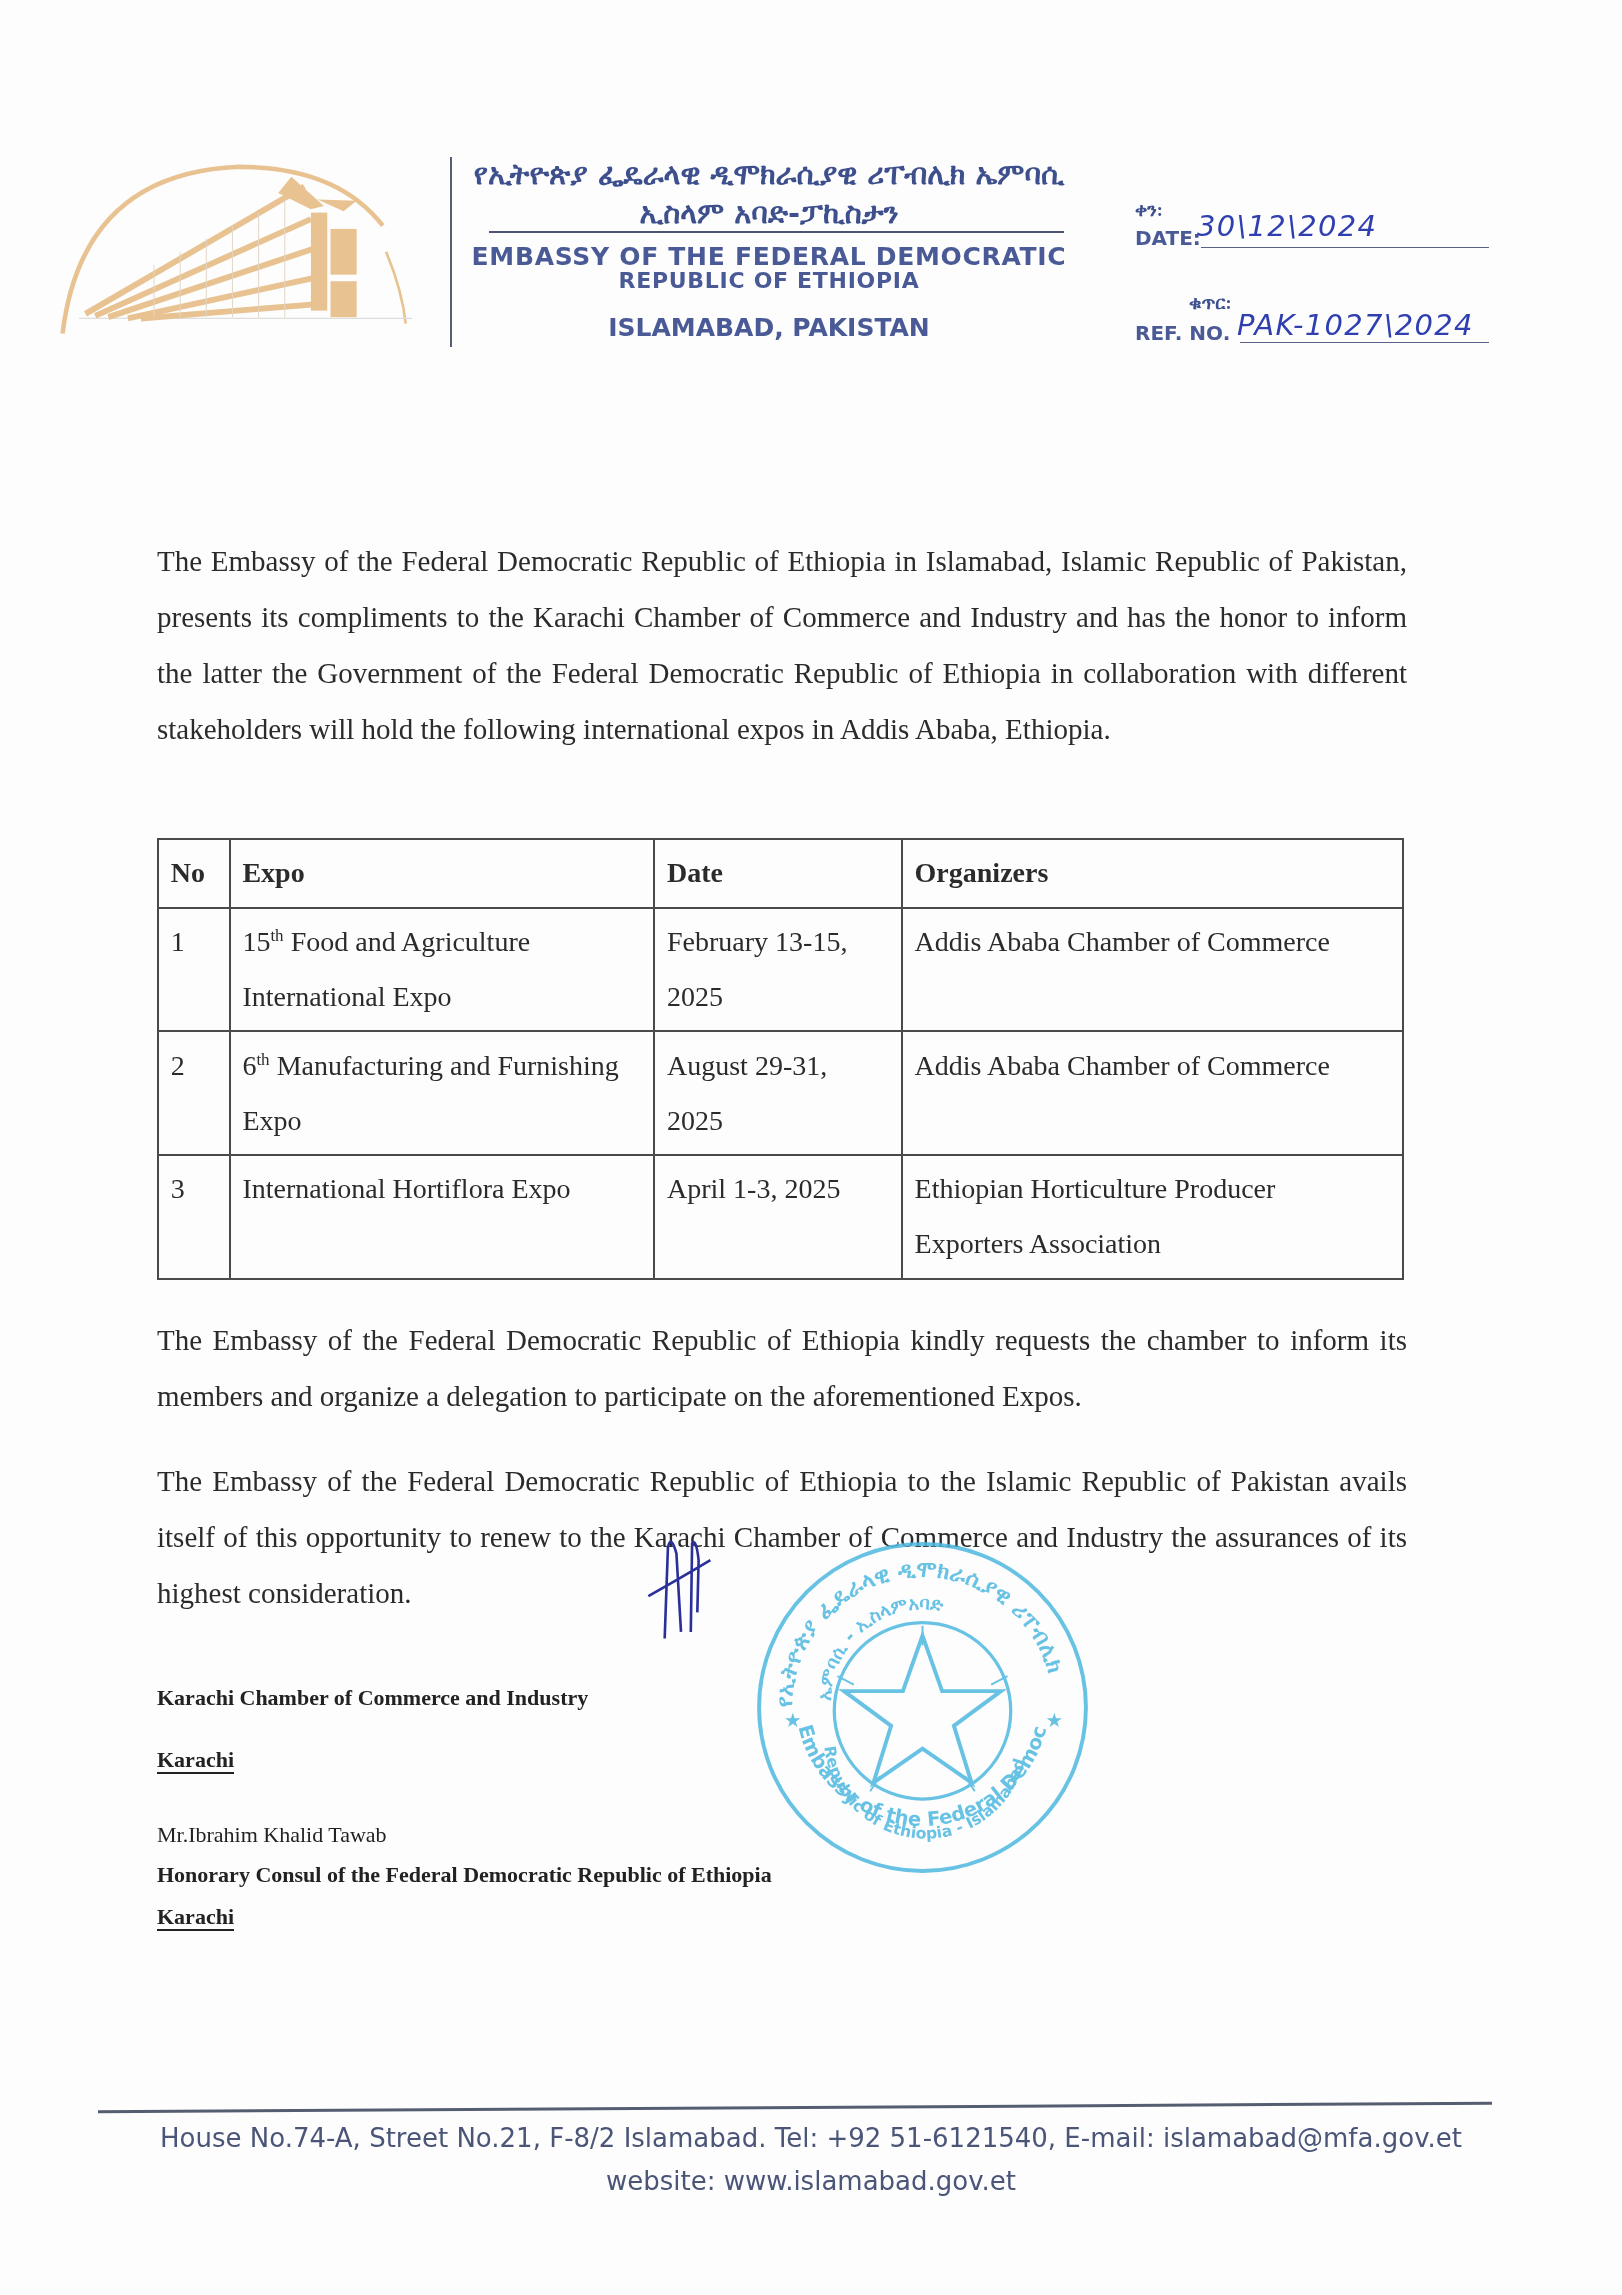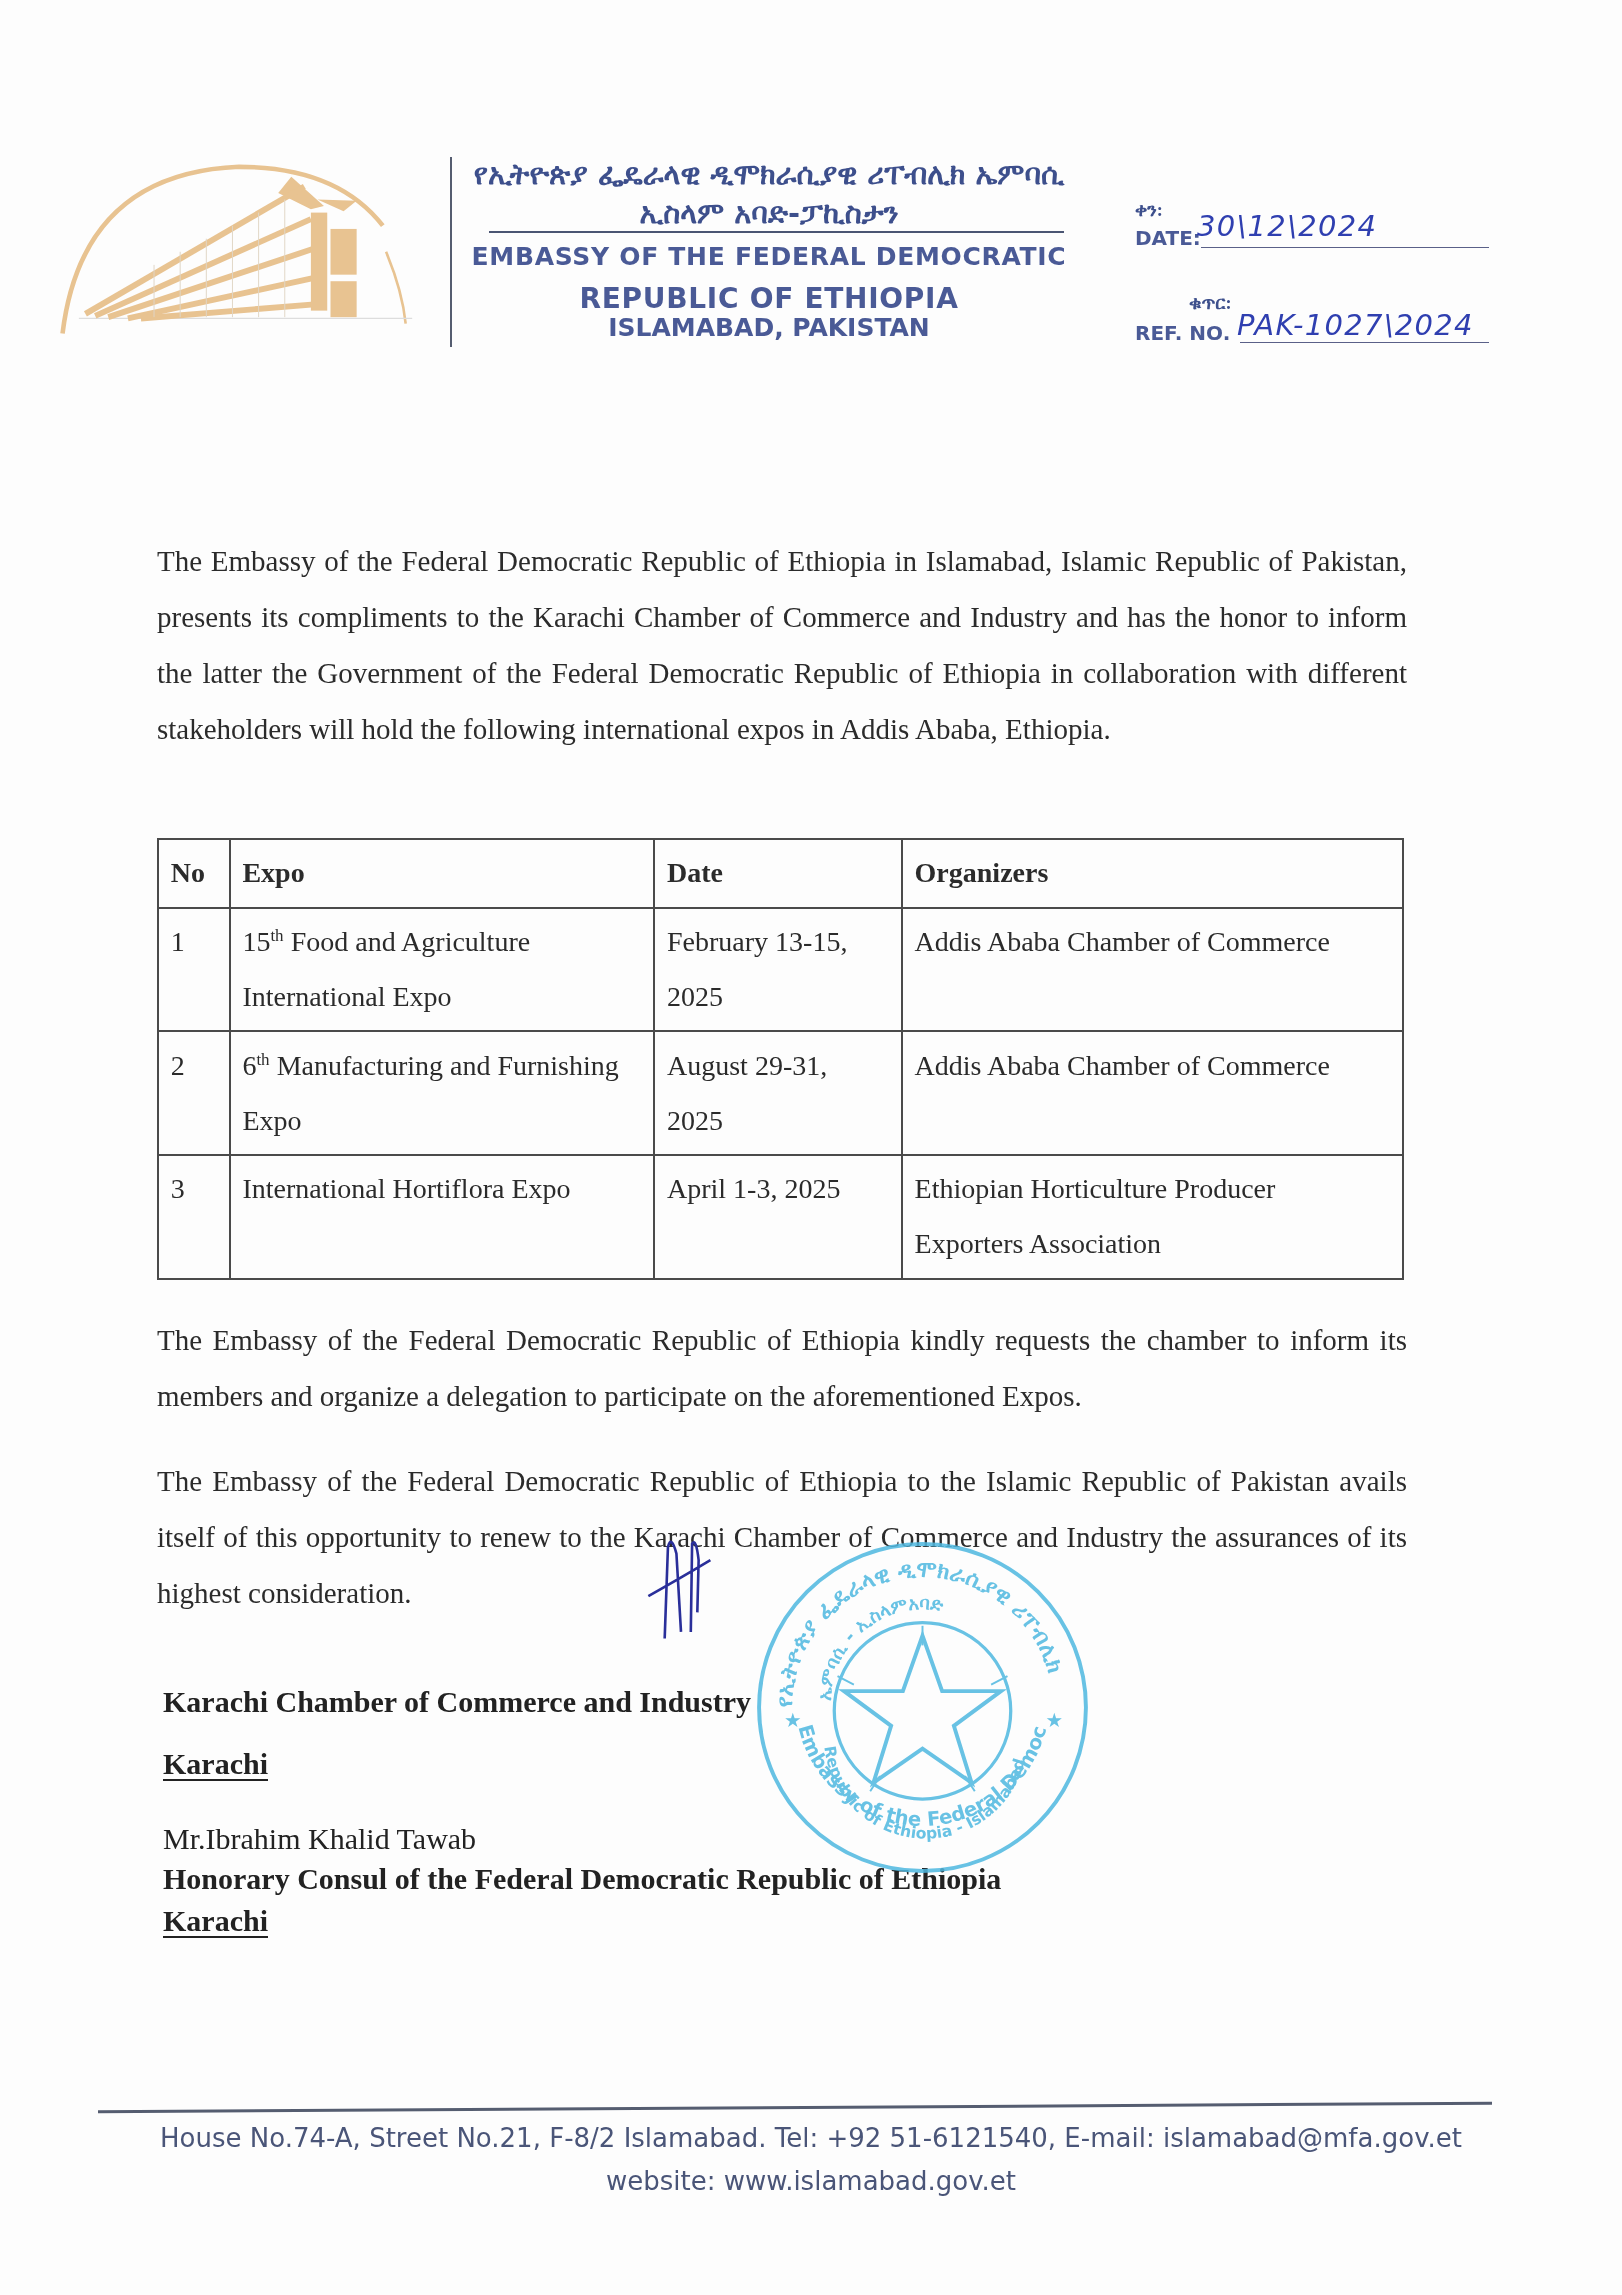--- a/index.html
+++ b/index.html
@@ -13,42 +13,42 @@
   .logo { left: 56px; top: 147px; width: 366px; height: 190px; }
   .header-divider-v { left: 450px; top: 157px; width: 2px; height: 190px; background: #555d70; }
   .amharic { left: 458px; width: 622px; text-align: center; color: #3d4f8c;
     font-family: "DejaVu Sans", sans-serif; font-size: 29px; font-weight: bold; }
   .amharic.l1 { top: 157px; }
   .amharic.l2 { top: 196px; }
   .header-rule { left: 489px; top: 231px; width: 575px; height: 2px; background: #4a5573; }
   .embassy-en { left: 458px; width: 622px; text-align: center; color: #4a5a96;
     font-family: "DejaVu Sans", sans-serif; font-weight: bold; }
   .embassy-en.l1 { top: 242px; font-size: 25px; letter-spacing: 0.7px; }
-  .embassy-en.l2 { top: 282px; font-size: 28px; letter-spacing: 0.7px; }
+  .embassy-en.l2 { top: 268px; font-size: 22px; letter-spacing: 0.7px; }
   .embassy-en.l3 { top: 313px; font-size: 25px; }
 
   .meta-lab-am { font-family: Liberation Serif, serif; font-weight: bold; color: #3d4f8c; font-size: 18.3px; }
   .meta-lab { font-family: "DejaVu Sans", sans-serif; font-weight: bold; color: #4a5a96; font-size: 20px; }
   .hand { font-family: "DejaVu Sans", sans-serif; color: #2f3fb0; font-size: 29px; font-style: italic; letter-spacing: 1.3px; }
   .meta-line { height: 1.3px; background: #5a6088; }
 
   
   .para { left: 157px; width: 1250px; font-size: 29px; line-height: 56px; text-align: justify; color: #2b2b2b; }
   .para p { margin: 0; }
 
   table.expos { position: absolute; left: 157px; top: 838px; width: 1247px; border-collapse: collapse; font-size: 28px; color: #2b2b2b; }
   table.expos td, table.expos th { border: 2px solid #4a4a4a; vertical-align: top; padding: 5.2px 11.8px 6.5px 11.8px; line-height: 55px; text-align: left; }
   table.expos th { font-weight: bold; border-radius: 31px; }
   .c-no { width: 46px; }
   .c-expo { width: 399px; }
   .c-date { width: 222px; }
   .justify { text-align: justify; text-align-last: auto; margin-left: 6px; }
   sup { font-size: 17px; line-height: 0; }
 
-  .sign-block { left: 163px; font-size: 30px; color: #222; }
+  .sign-block { left: 157px; font-size: 22px; color: #222; }
   .bold { font-weight: bold; }
   .uline { text-decoration: underline; text-decoration-thickness: 2px; text-underline-offset: 5.2px; }
 
   .stamp { left: 746px; top: 1531px; width: 353px; height: 353px; opacity: 0.85; }
   .signature { left: 645px; top: 1534px; width: 72px; height: 111px; }
 
   .footer-rule { left: 98px; top: 2106px; width: 1394px; height: 2.6px; background: #555d70; transform: rotate(-0.35deg); }
   .footer { left: 65px; width: 1492px; text-align: center; color: #4a5578; font-family: "DejaVu Sans", sans-serif; font-size: 26px; }
   .footer.l1 { top: 2123px; }
   .footer.l2 { top: 2166px; }

